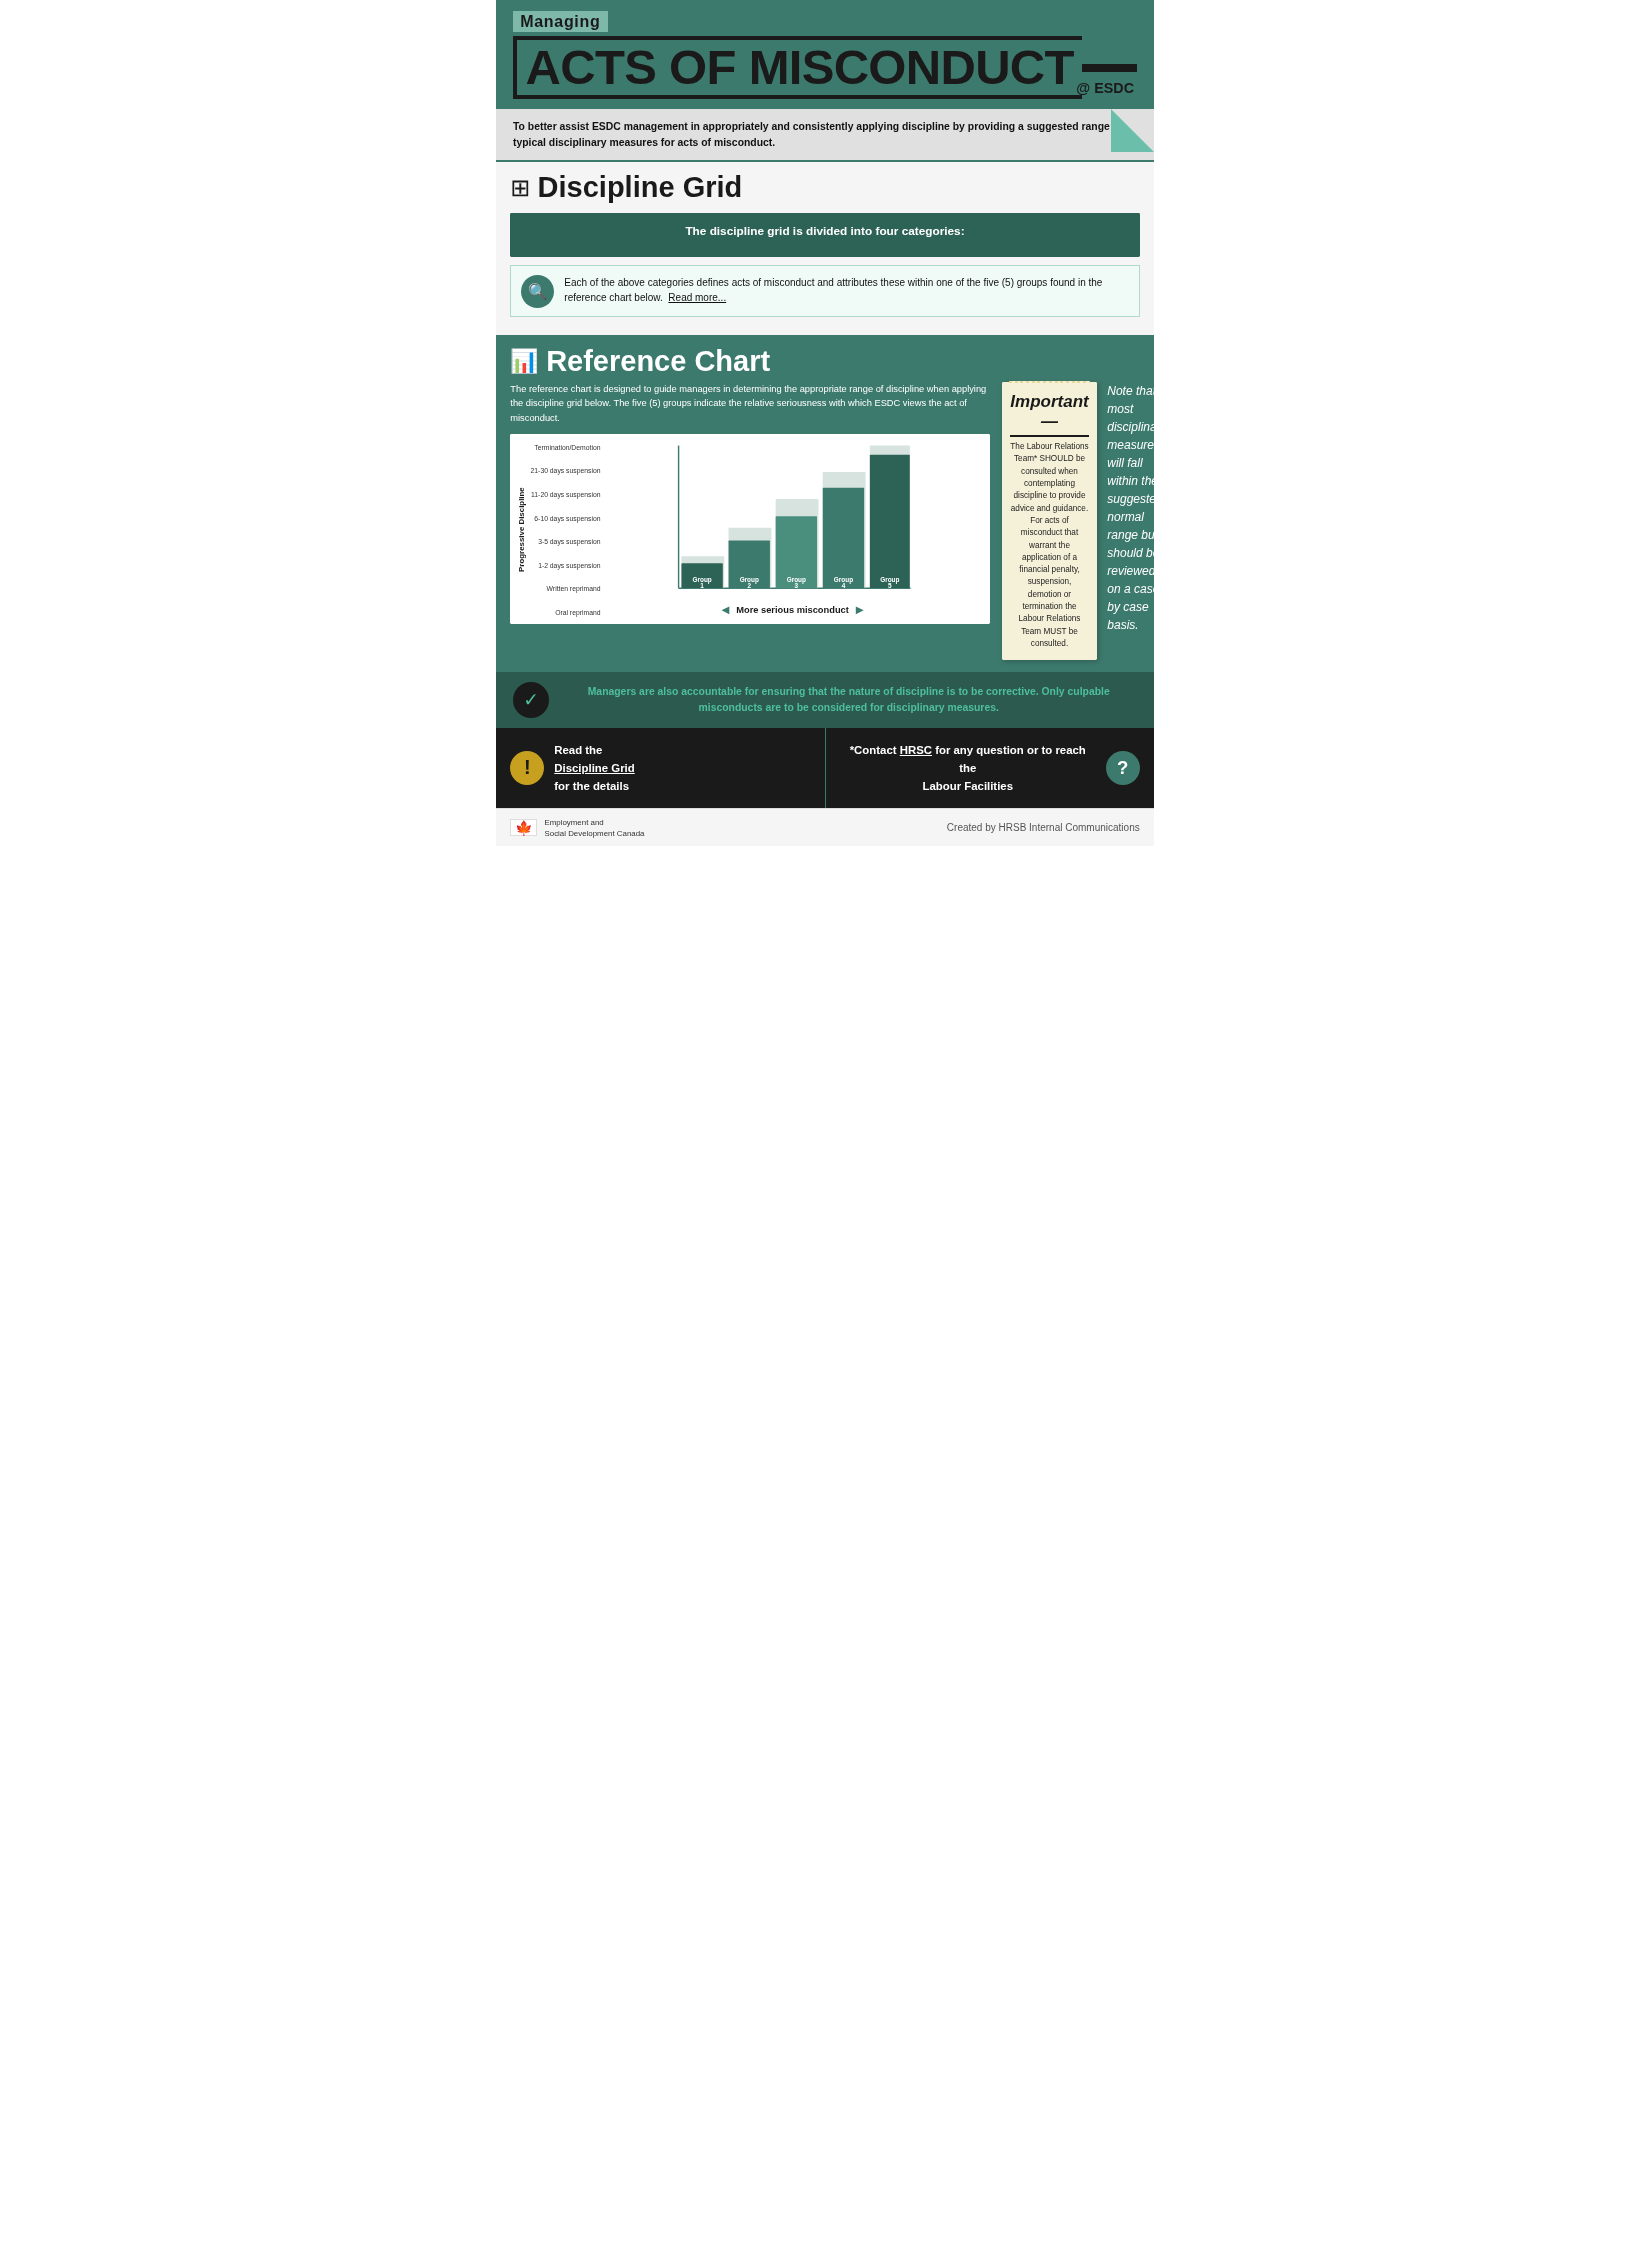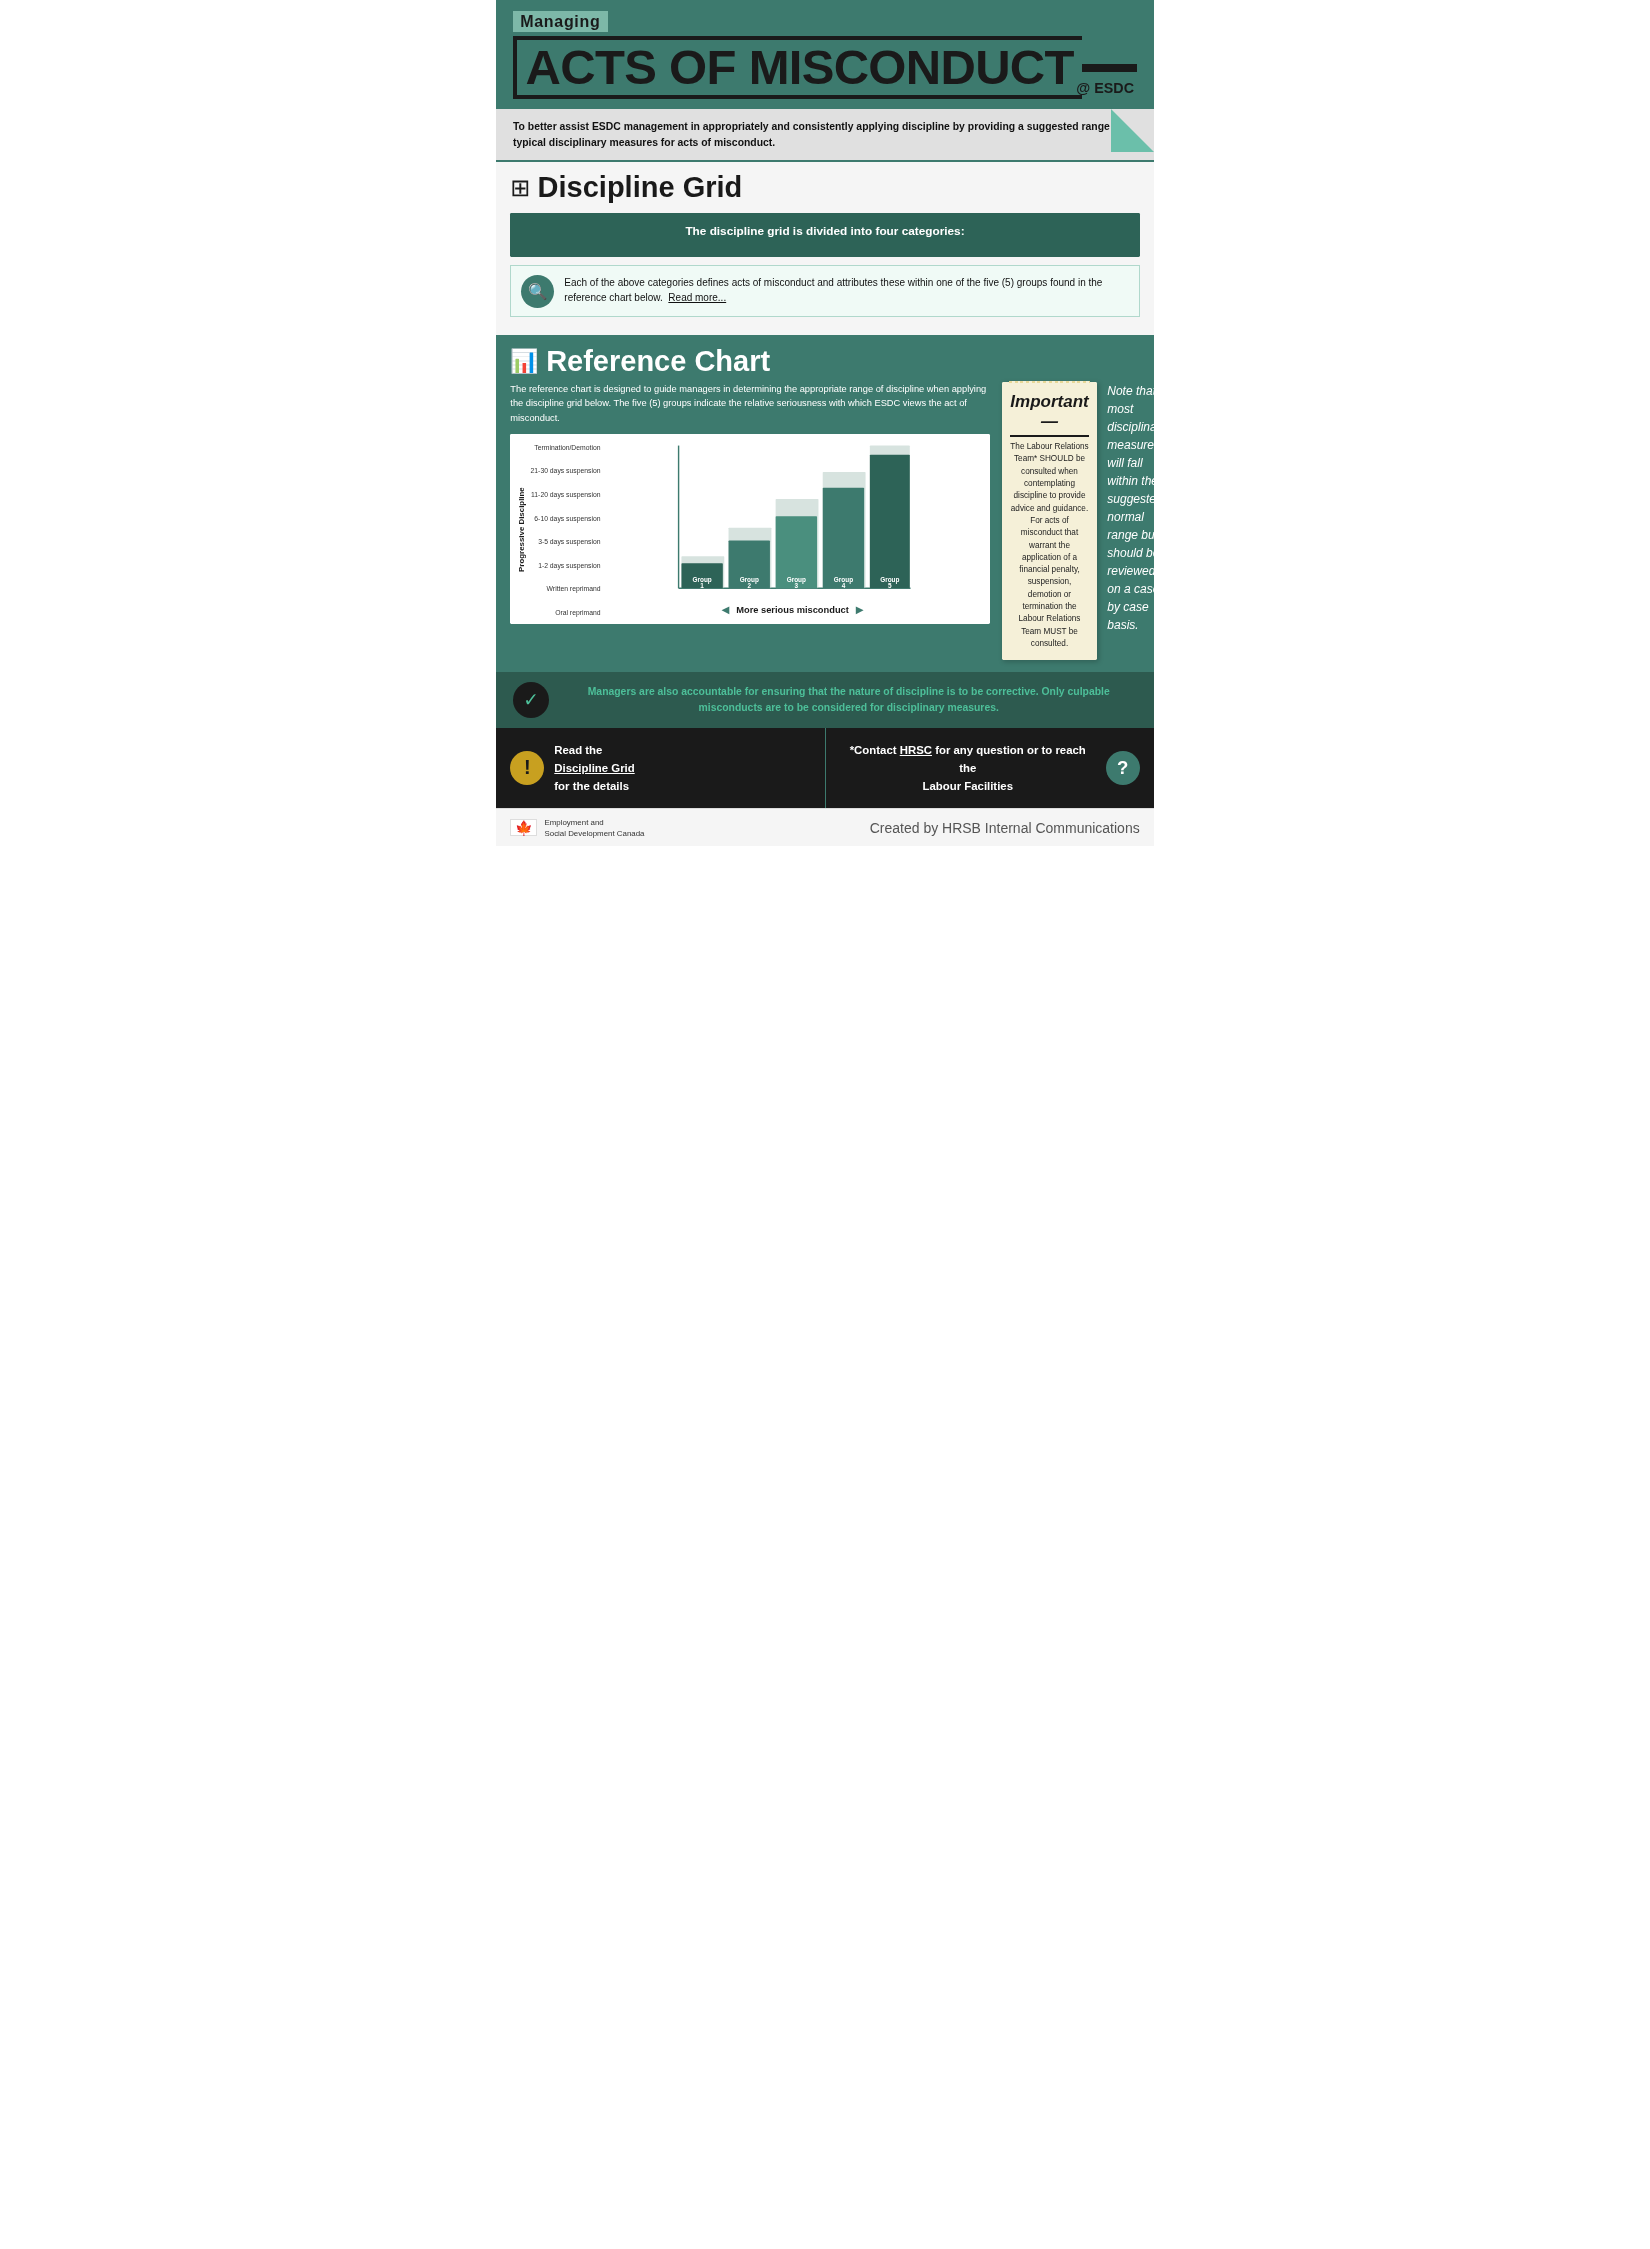--- a/index.html
+++ b/index.html
@@ -173,15 +173,15 @@
 </div>
 
 <div style="background:#f5f5f5;padding:7.2px 14.3px;display:flex;align-items:center;justify-content:space-between;border-top:1.4px solid #ddd;">
   <div style="display:flex;align-items:center;gap:7.2px;">
     <div style="width:27px;height:17px;background:#fff;border:0.7px solid #ddd;display:flex;align-items:center;justify-content:center;font-size:14.3px;">🍁</div>
     <div style="font-size:7.9px;color:#333;line-height:1.4;">
       <div>Employment and</div>
       <div>Social Development Canada</div>
     </div>
   </div>
-  <div style="font-size:14px;color:#555;">Created by HRSB Internal Communications</div>
+  <div style="font-size:10px;color:#555;">Created by HRSB Internal Communications</div>
 </div>
 
 
 </body></html>

